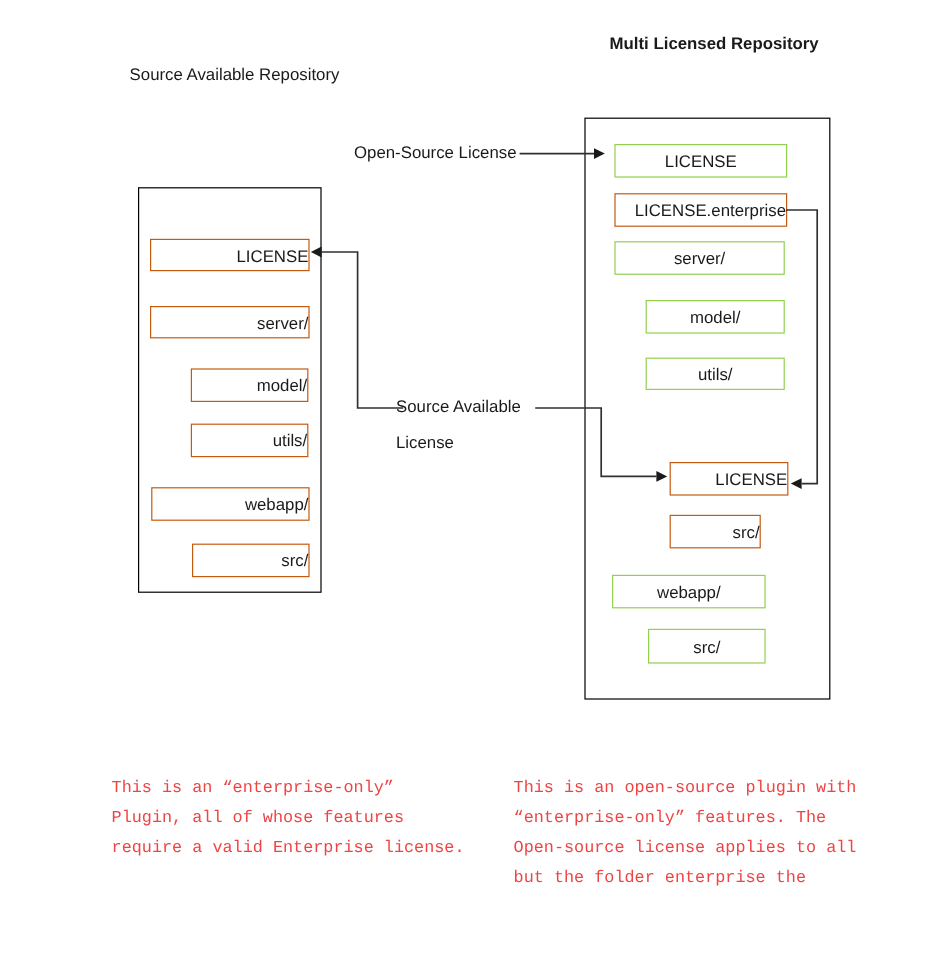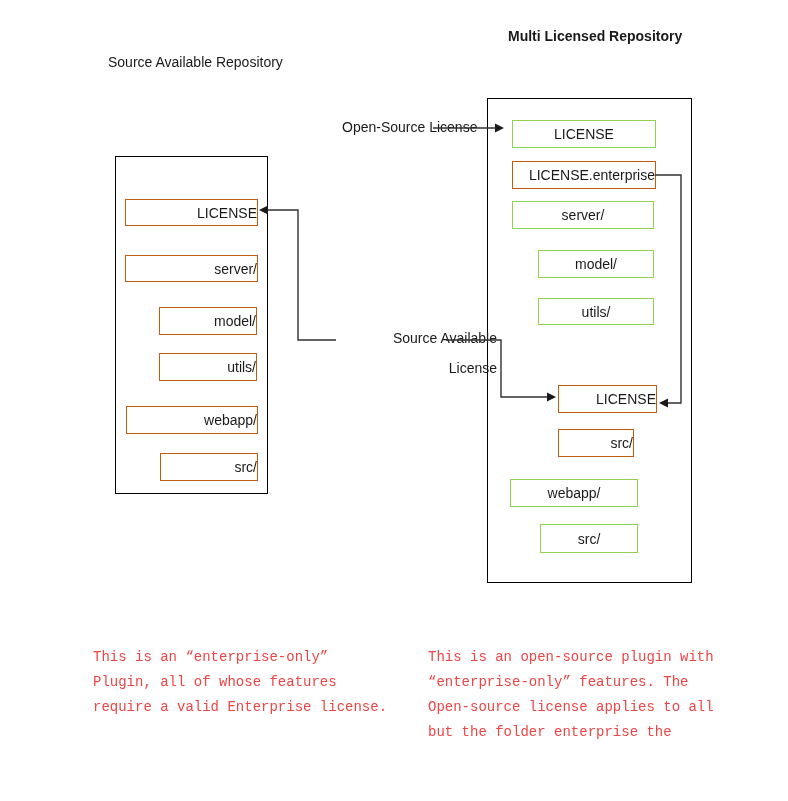--- a/index.html
+++ b/index.html
@@ -8,22 +8,22 @@
     font-family:"Liberation Sans",sans-serif;color:#1a1a1a;
   }
   .title{position:absolute;font-size:14px;white-space:nowrap;}
   .repo{position:absolute;border:1px solid #000;background:#fff;}
   .fbox{
     position:absolute;display:flex;align-items:center;justify-content:center;
     font-size:14px;background:#fff;white-space:nowrap;box-sizing:border-box;
   }
   .fbox.orange{border:1.5px solid var(--orange,#C55A11);justify-content:flex-end;}
   .fbox.green{border:1.5px solid var(--green,#92D050);}
-  .conn-label{position:absolute;font-size:14px;white-space:nowrap;margin-left:47px;}
-  .conn-label.center{text-align:right;}
+  .conn-label{position:absolute;font-size:14px;white-space:nowrap;}
+  .conn-label.center{text-align:left;}
   svg.overlay{position:absolute;left:0;top:0;pointer-events:none;}
   .caption{
     position:absolute;font-family:Liberation Mono, monospace;
     font-size:14px;line-height:25px;color:#ef4444;white-space:nowrap;
   }
 </style>
 </head>
 <body>
 
 <div id="canvas">

